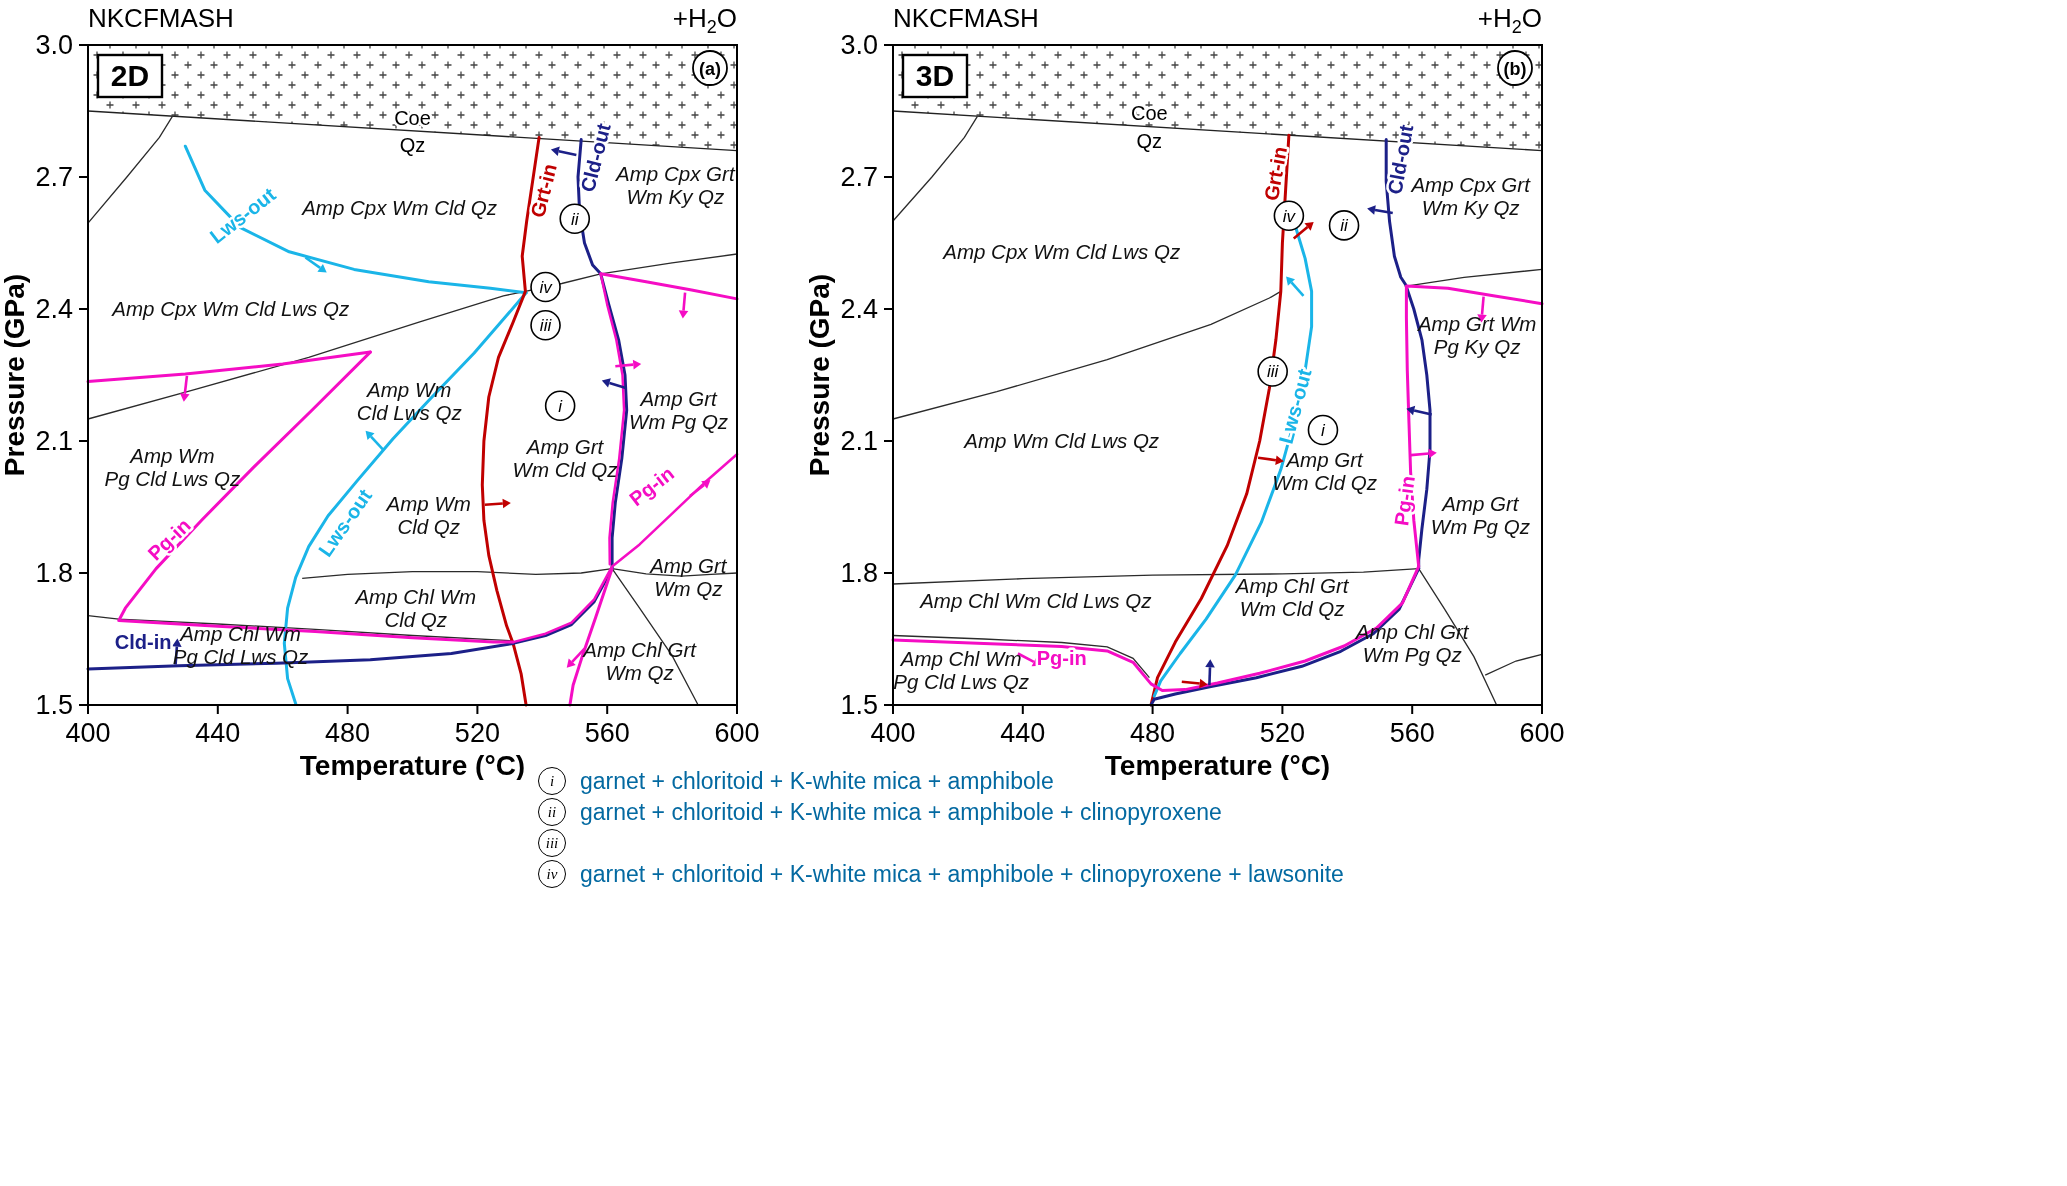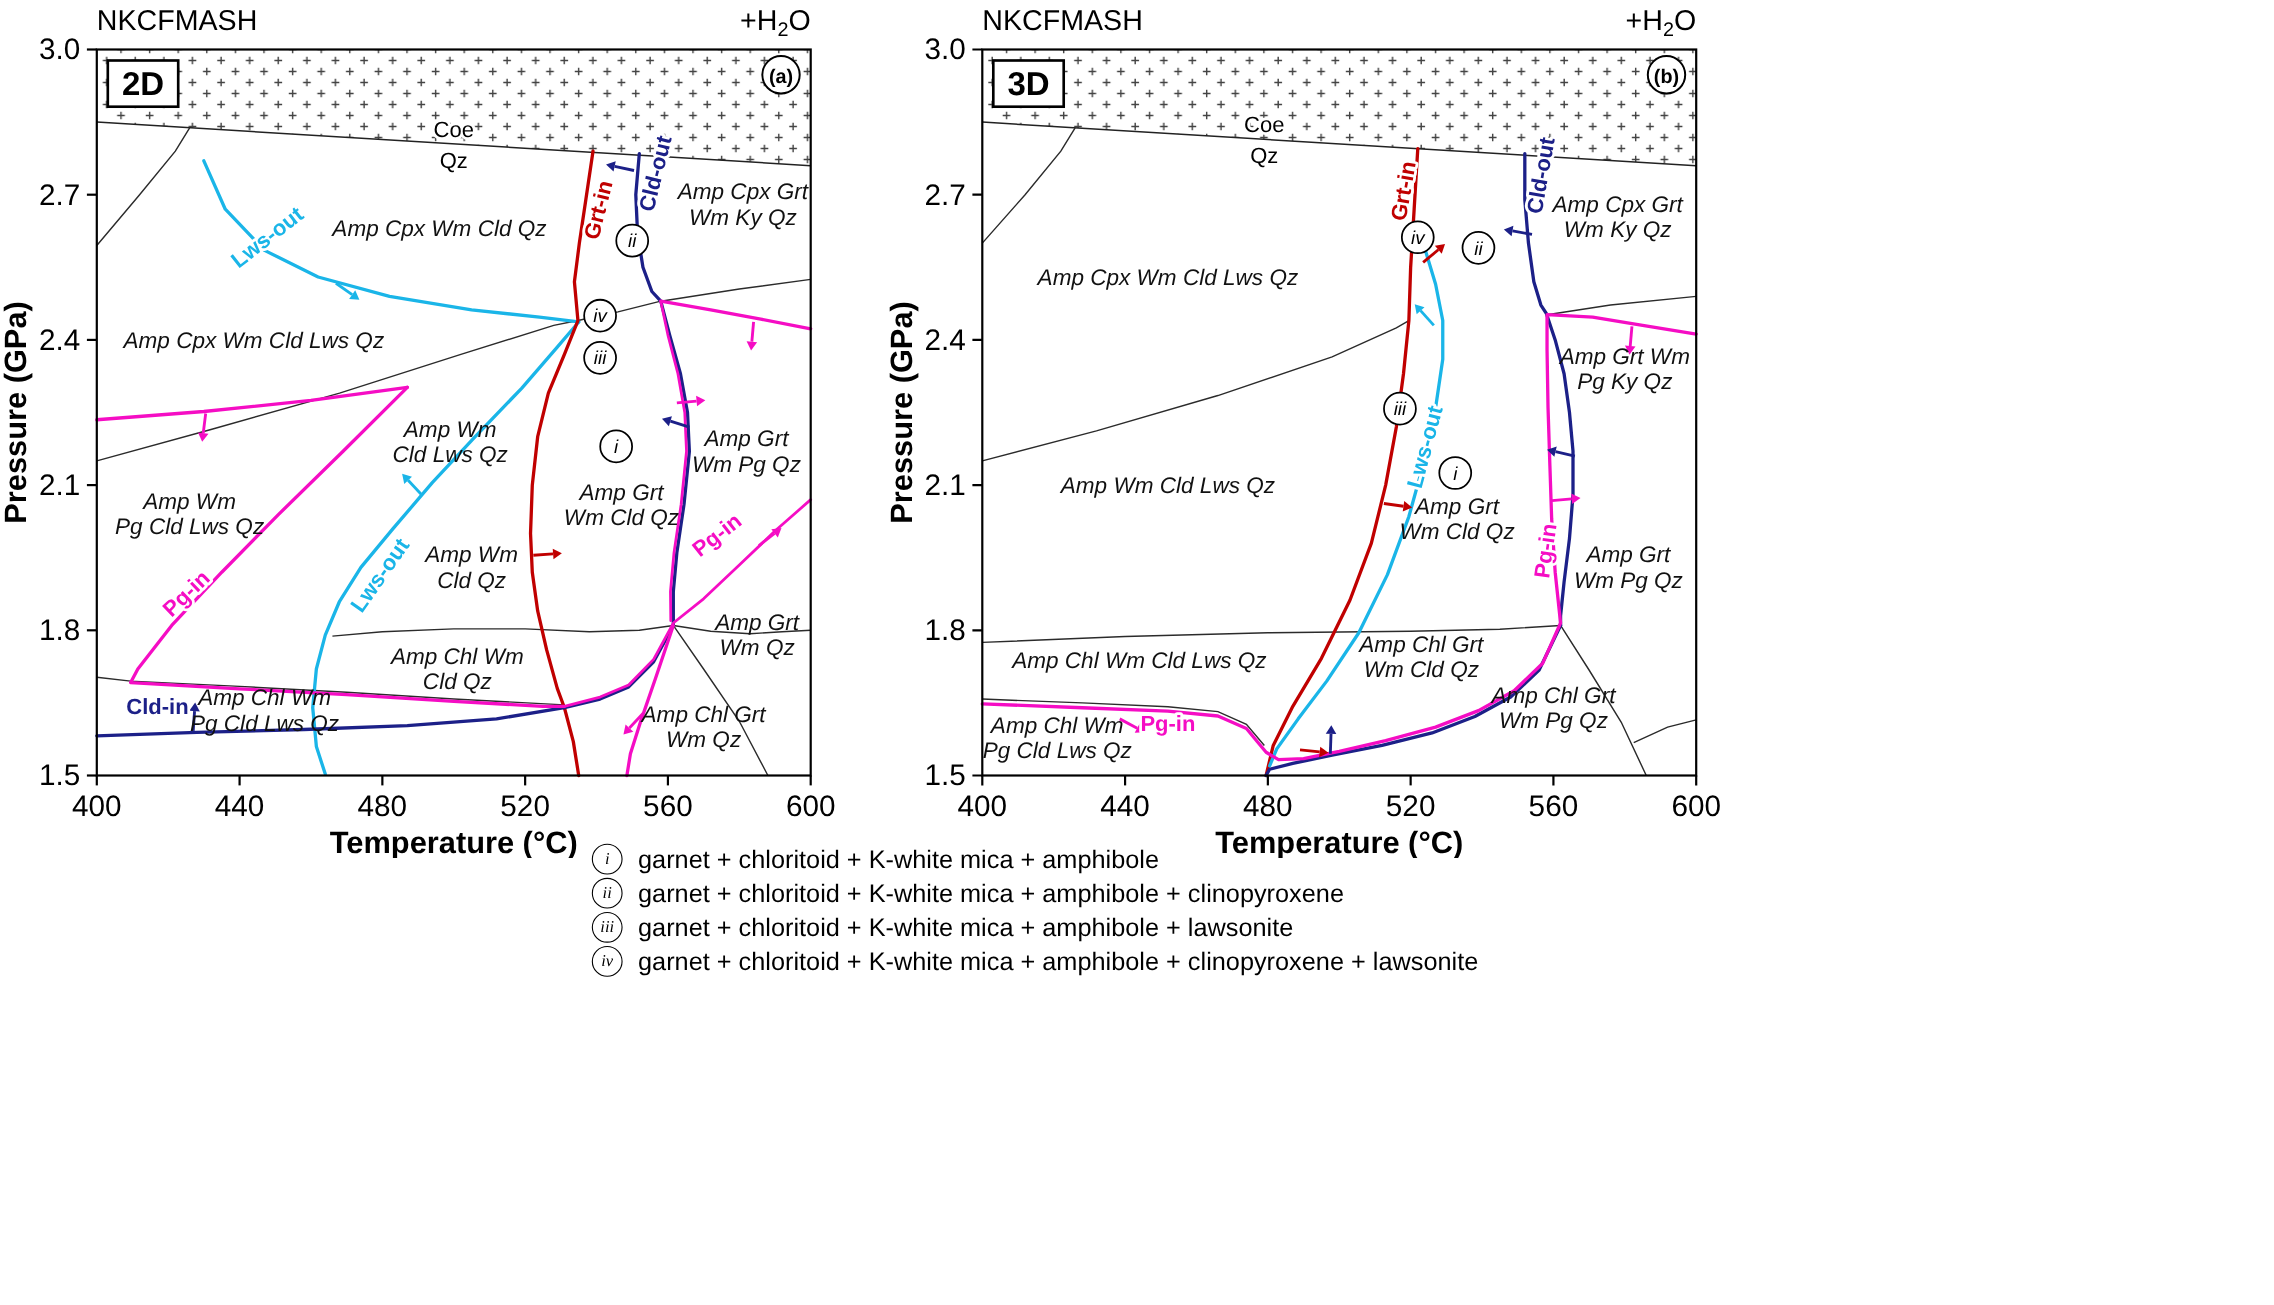--- a/index.html
+++ b/index.html
@@ -5,21 +5,21 @@
   html,body{margin:0;padding:0;background:#fff;}
   .page{position:relative;width:2067px;height:1186px;background:#fff;overflow:hidden;
         font-family:"Liberation Sans",sans-serif;}
   svg.panel{position:absolute;top:0;}
   svg text{font-family:"Liberation Sans",sans-serif;}
   .legend{position:absolute;left:538px;top:766px;}
   .legend-row{display:flex;align-items:center;height:30px;margin-bottom:1px;}
   .lg-circle{width:26px;height:26px;border:1.6px solid #000;border-radius:50%;
              display:inline-flex;align-items:center;justify-content:center;
              font:italic 15px "Liberation Serif",serif;color:#000;flex:0 0 auto;}
-  .lg-text{margin-left:14px;font-size:23px;color:#000000;white-space:nowrap;}
+  .lg-text{margin-left:14px;font-size:23px;color:#0369a1;white-space:nowrap;}
 </style>
 </head>
 <body>
 
 <div class="page">
   <svg class="panel" id="panel-a" width="780" height="780" style="left:0;">
       <defs>
         <pattern id="stip-a" width="26" height="20" patternUnits="userSpaceOnUse">
           <path d="M2.5 5 H9.5 M6 1.5 V8.5 M15.5 15 H22.5 M19 11.5 V18.5" stroke="#444444" stroke-width="1.3" fill="none"></path>
         </pattern>
@@ -325,21 +325,20 @@
     <div class="legend-row">
       <span class="lg-circle">
           <span>ii</span>
         </span>
       <span class="lg-text">garnet + chloritoid + K-white mica + amphibole + clinopyroxene</span>
     </div>
     <div class="legend-row">
       <span class="lg-circle">
           <span>iii</span>
         </span>
-      <span class="lg-text">garnet + chloritoid + K-white mica + amphibole + lawsonite</span>
     </div>
     <div class="legend-row">
       <span class="lg-circle">
           <span>iv</span>
         </span>
       <span class="lg-text">garnet + chloritoid + K-white mica + amphibole + clinopyroxene + lawsonite</span>
     </div>
   </div>
 </div>
 

